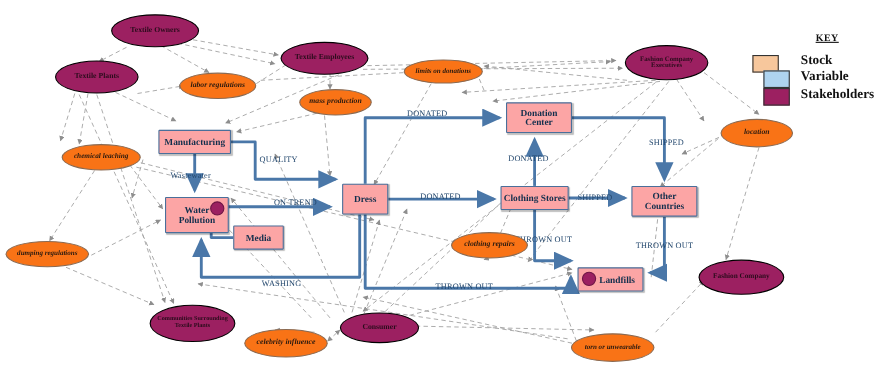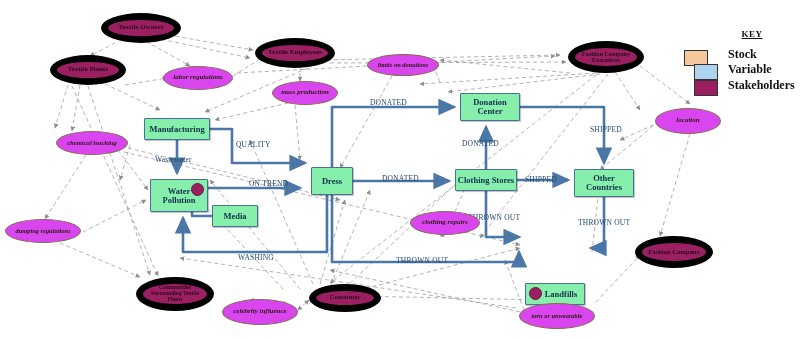--- a/index.html
+++ b/index.html
@@ -1,26 +1,26 @@
 <!DOCTYPE html>
 <html><head>
 <meta charset="utf-8">
 <style>
   html,body{margin:0;padding:0;background:#ffffff;}
   #canvas{position:relative;width:800px;height:339px;overflow:hidden;
           font-family:"Liberation Serif",serif;background:#ffffff;}
   svg.layer{position:absolute;left:0;top:0;width:800px;height:339px;}
   .node{position:absolute;box-sizing:border-box;display:flex;align-items:center;
         justify-content:center;text-align:center;line-height:1.05;}
-  .stock{background:#86efac;border:1px solid #4a6f9a;color:#122f4d;
+  .stock{background:#fca5a5;border:1px solid #4a6f9a;color:#122f4d;
          font-weight:bold;font-size:8.5px;border-radius:1px;
          box-shadow:1px 1px 1px rgba(0,0,0,.25);}
-  .stakeholder{background:#9c2061;border:7px solid #000000;border-radius:50%;
+  .stakeholder{background:#9c2061;border:1px solid #000000;border-radius:50%;
         color:#2a0c1c;font-size:7px;font-weight:bold;}
-  .variable{background:#d946ef;border:1px solid #8a6a52;border-radius:50%;
+  .variable{background:#f97316;border:1px solid #8a6a52;border-radius:50%;
         color:#2a1a10;font-size:7px;font-style:italic;font-weight:bold;}
   .dot{position:absolute;width:11px;height:11px;border-radius:50%;
        background:#9c2061;border:1px solid #6e1545;}
   .flabel{position:absolute;color:#24486e;font-size:7.5px;
           font-family:"Liberation Serif",serif;letter-spacing:.2px;white-space:nowrap;}
   .key{position:absolute;}
   .keytitle{position:absolute;font-weight:bold;font-size:9px;color:#111;
       text-decoration:underline;letter-spacing:.5px;}
   .swatch{position:absolute;width:22px;height:14px;border:1px solid #333;}
   .klabel{position:absolute;font-weight:bold;font-size:12px;color:#111;white-space:nowrap;}
@@ -156,21 +156,21 @@
   </div>
 
   <div class="node stock" style="left:455px;top:169px;width:62px;height:22px;">
     <span>Clothing Stores</span>
   </div>
 
   <div class="node stock" style="left:574px;top:169px;width:60px;height:28px;">
     <span>Other Countries</span>
   </div>
 
-  <div class="node stock" style="left:525px;top:243px;width:60px;height:22px;margin-top:40px;">
+  <div class="node stock" style="left:525px;top:243px;width:60px;height:22px;">
     <span class="dot" style="left:3px;top:3px;"></span>
     <span style="padding-left:12px;">Landfills</span>
   </div>
 
   <div class="node stakeholder" style="left:101px;top:13px;width:80px;height:30px;">
     <span>Textile Owners</span>
   </div>
 
   <div class="node stakeholder" style="left:50px;top:55px;width:76px;height:30px;">
     <span>Textile Plants</span>

